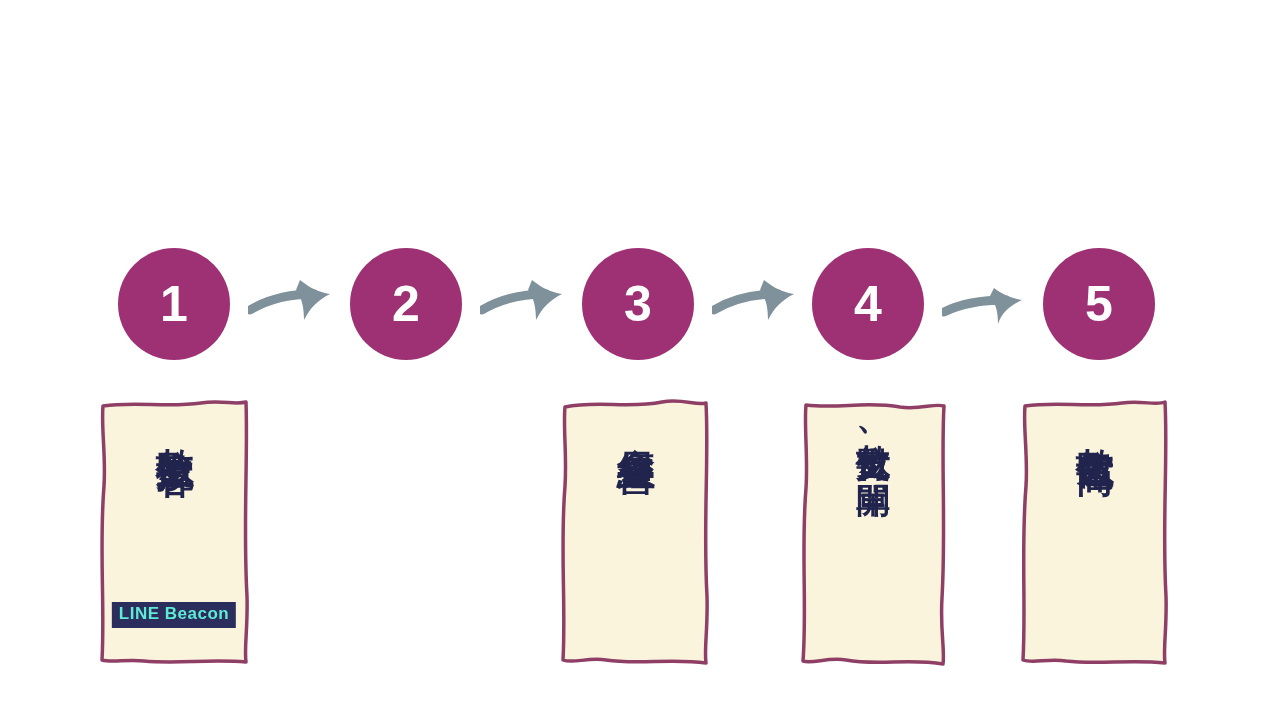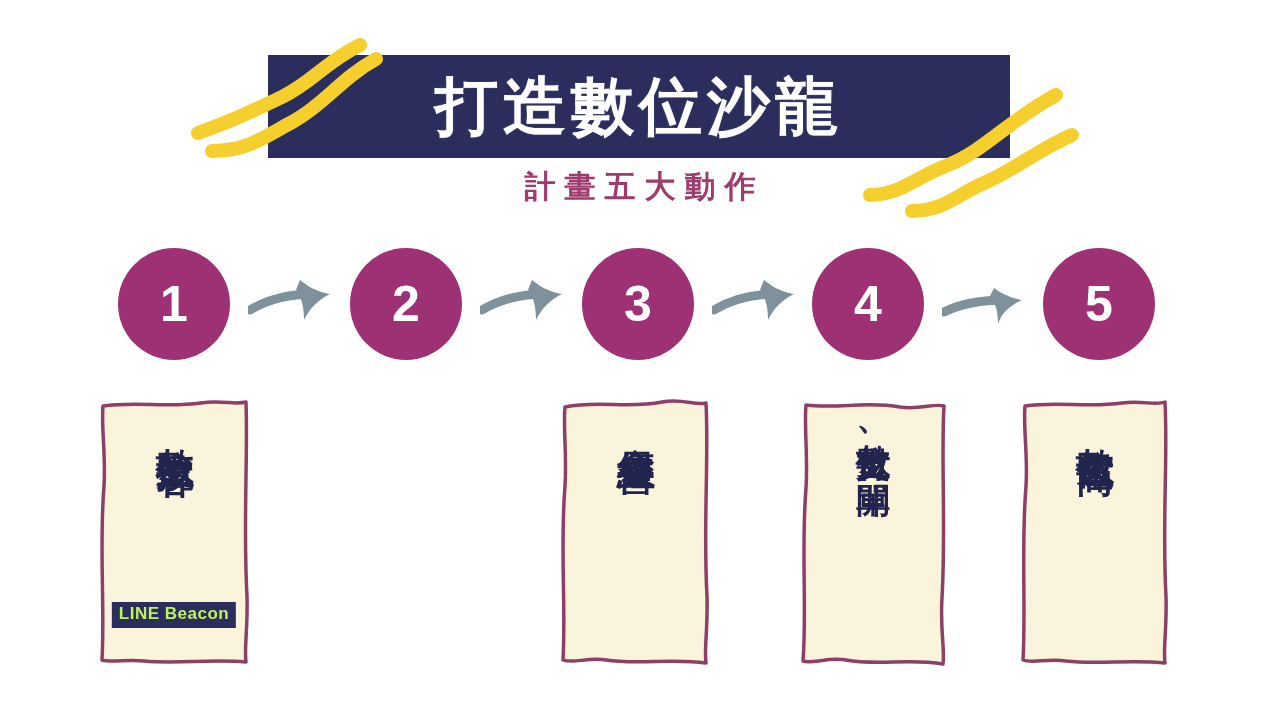--- a/index.html
+++ b/index.html
@@ -150,53 +150,35 @@
   .card-title.small {
     font-size: 34px;
     letter-spacing: 1px;
   }
   .card-tag {
     position: absolute;
     bottom: 40px;
     left: 50%;
     transform: translateX(-50%);
     background: #2b2e5c;
-    color: #bef264;
+    color: #5eead4;
     font-size: 17px;
     font-weight: bold;
     padding: 3px 7px 4px 7px;
     white-space: nowrap;
     letter-spacing: 0.5px;
     line-height: 1.1;
   }
   .card-tag.wide { font-size: 17px; }
 </style>
 </head>
 <body>
 
 <div id="slide">
 
-  <div id="header-area">
-
-    <svg id="squiggles-left" width="210" height="160" viewBox="0 0 210 160">
-      <path d="M8 118 C 48 104, 62 96, 92 82 C 124 66, 134 48, 170 30" stroke="#f5cf2e" stroke-width="14" fill="none" stroke-linecap="round"></path>
-      <path d="M22 136 C 58 136, 74 122, 104 106 C 136 88, 150 64, 186 44" stroke="#f5cf2e" stroke-width="14" fill="none" stroke-linecap="round"></path>
-    </svg>
-
-    <div id="title-band"></div>
-
-    <svg id="squiggles-right" width="220" height="165" viewBox="0 0 220 165">
-      <path d="M10 140 C 40 140, 56 122, 88 110 C 124 96, 148 66, 196 40" stroke="#f5cf2e" stroke-width="14" fill="none" stroke-linecap="round"></path>
-      <path d="M52 156 C 84 156, 96 140, 124 128 C 156 114, 176 96, 212 80" stroke="#f5cf2e" stroke-width="14" fill="none" stroke-linecap="round"></path>
-    </svg>
-
-    <div id="title-text">打造數位沙龍</div>
-
-    <div id="subtitle">計畫五大動作</div>
-  </div>
 
   <div id="steps-row">
 
     <div class="step-circle" style="left:118px;">
       <span>1</span>
     </div>
 
     <svg class="step-arrow" style="left:248px;" viewBox="0 0 86 52">
       <path d="M2 32 C 22 20, 44 16, 66 16" stroke="#7f919a" stroke-width="9" fill="none" stroke-linecap="round"></path>
       <path d="M52 2 C 62 10, 70 14, 82 16 C 70 22, 62 30, 56 42 C 56 30, 54 20, 48 12 Z" fill="#7f919a"></path>

